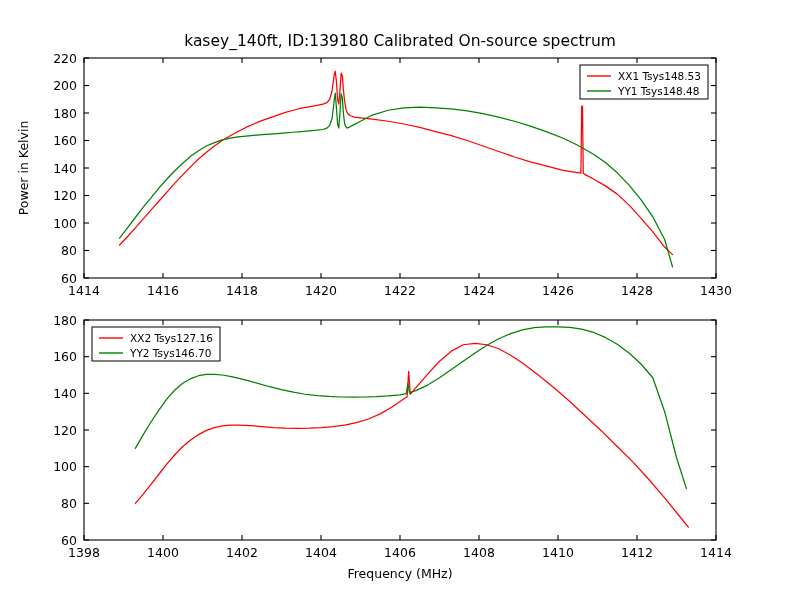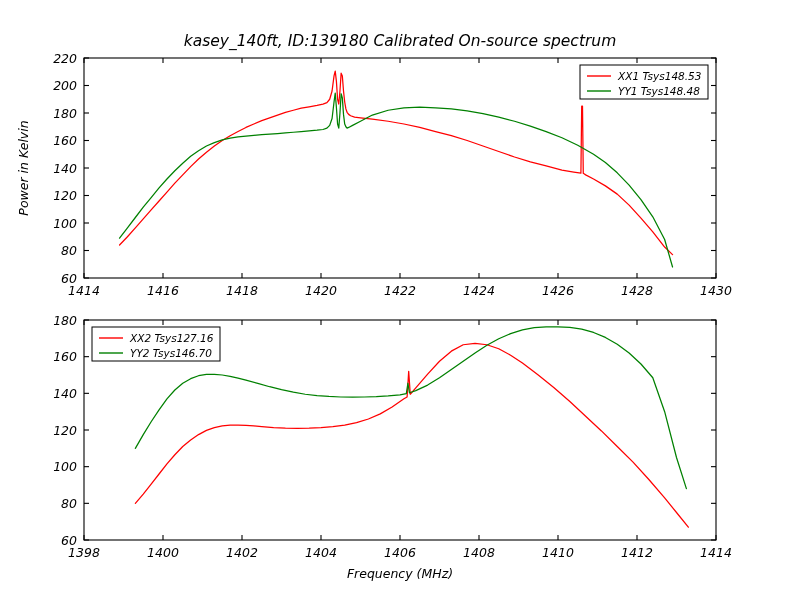--- a/index.html
+++ b/index.html
@@ -11,21 +11,20 @@
     width: 800px;
     height: 600px;
     font-family: "DejaVu Sans", sans-serif;
     overflow: hidden;
   }
   #figure {
     position: relative;
     width: 800px;
     height: 600px;
     background: #ffffff;
-    font-style: italic;
   }
   #figure svg {
     position: absolute;
     left: 0;
     top: 0;
   }
   .fig-title {
     font-size: 15.5px;
     fill: #000000;
     text-anchor: middle;

